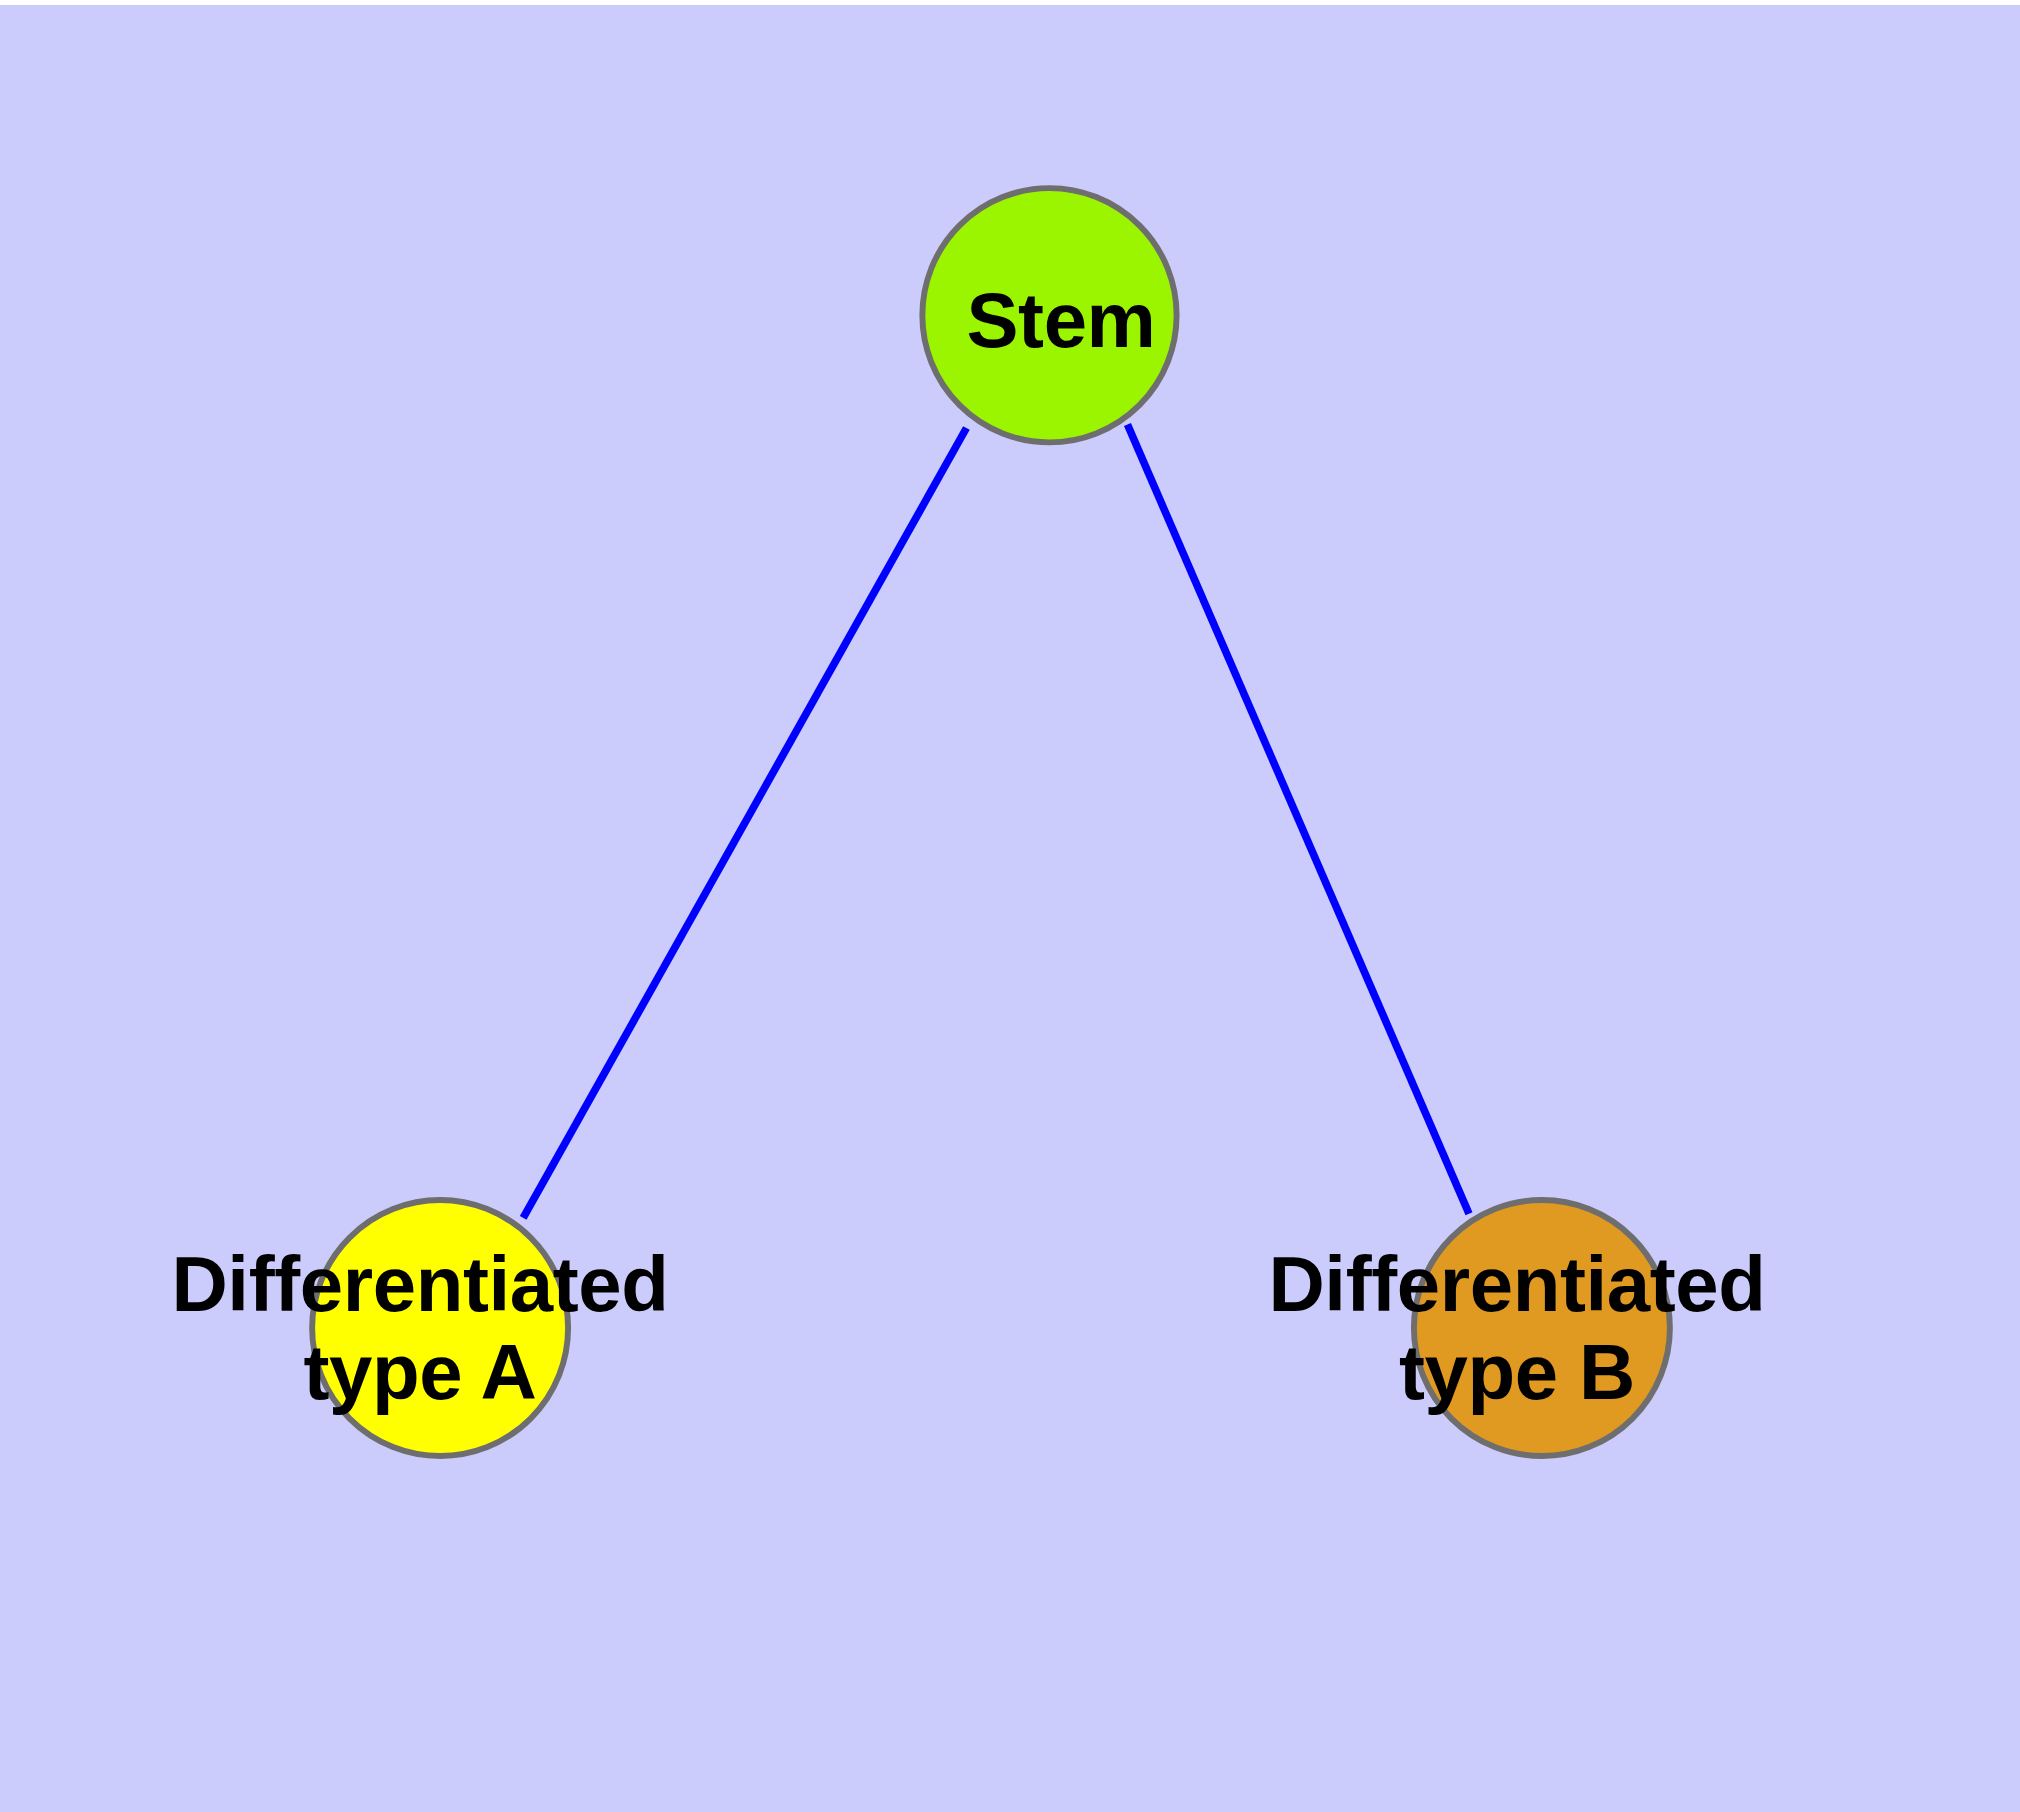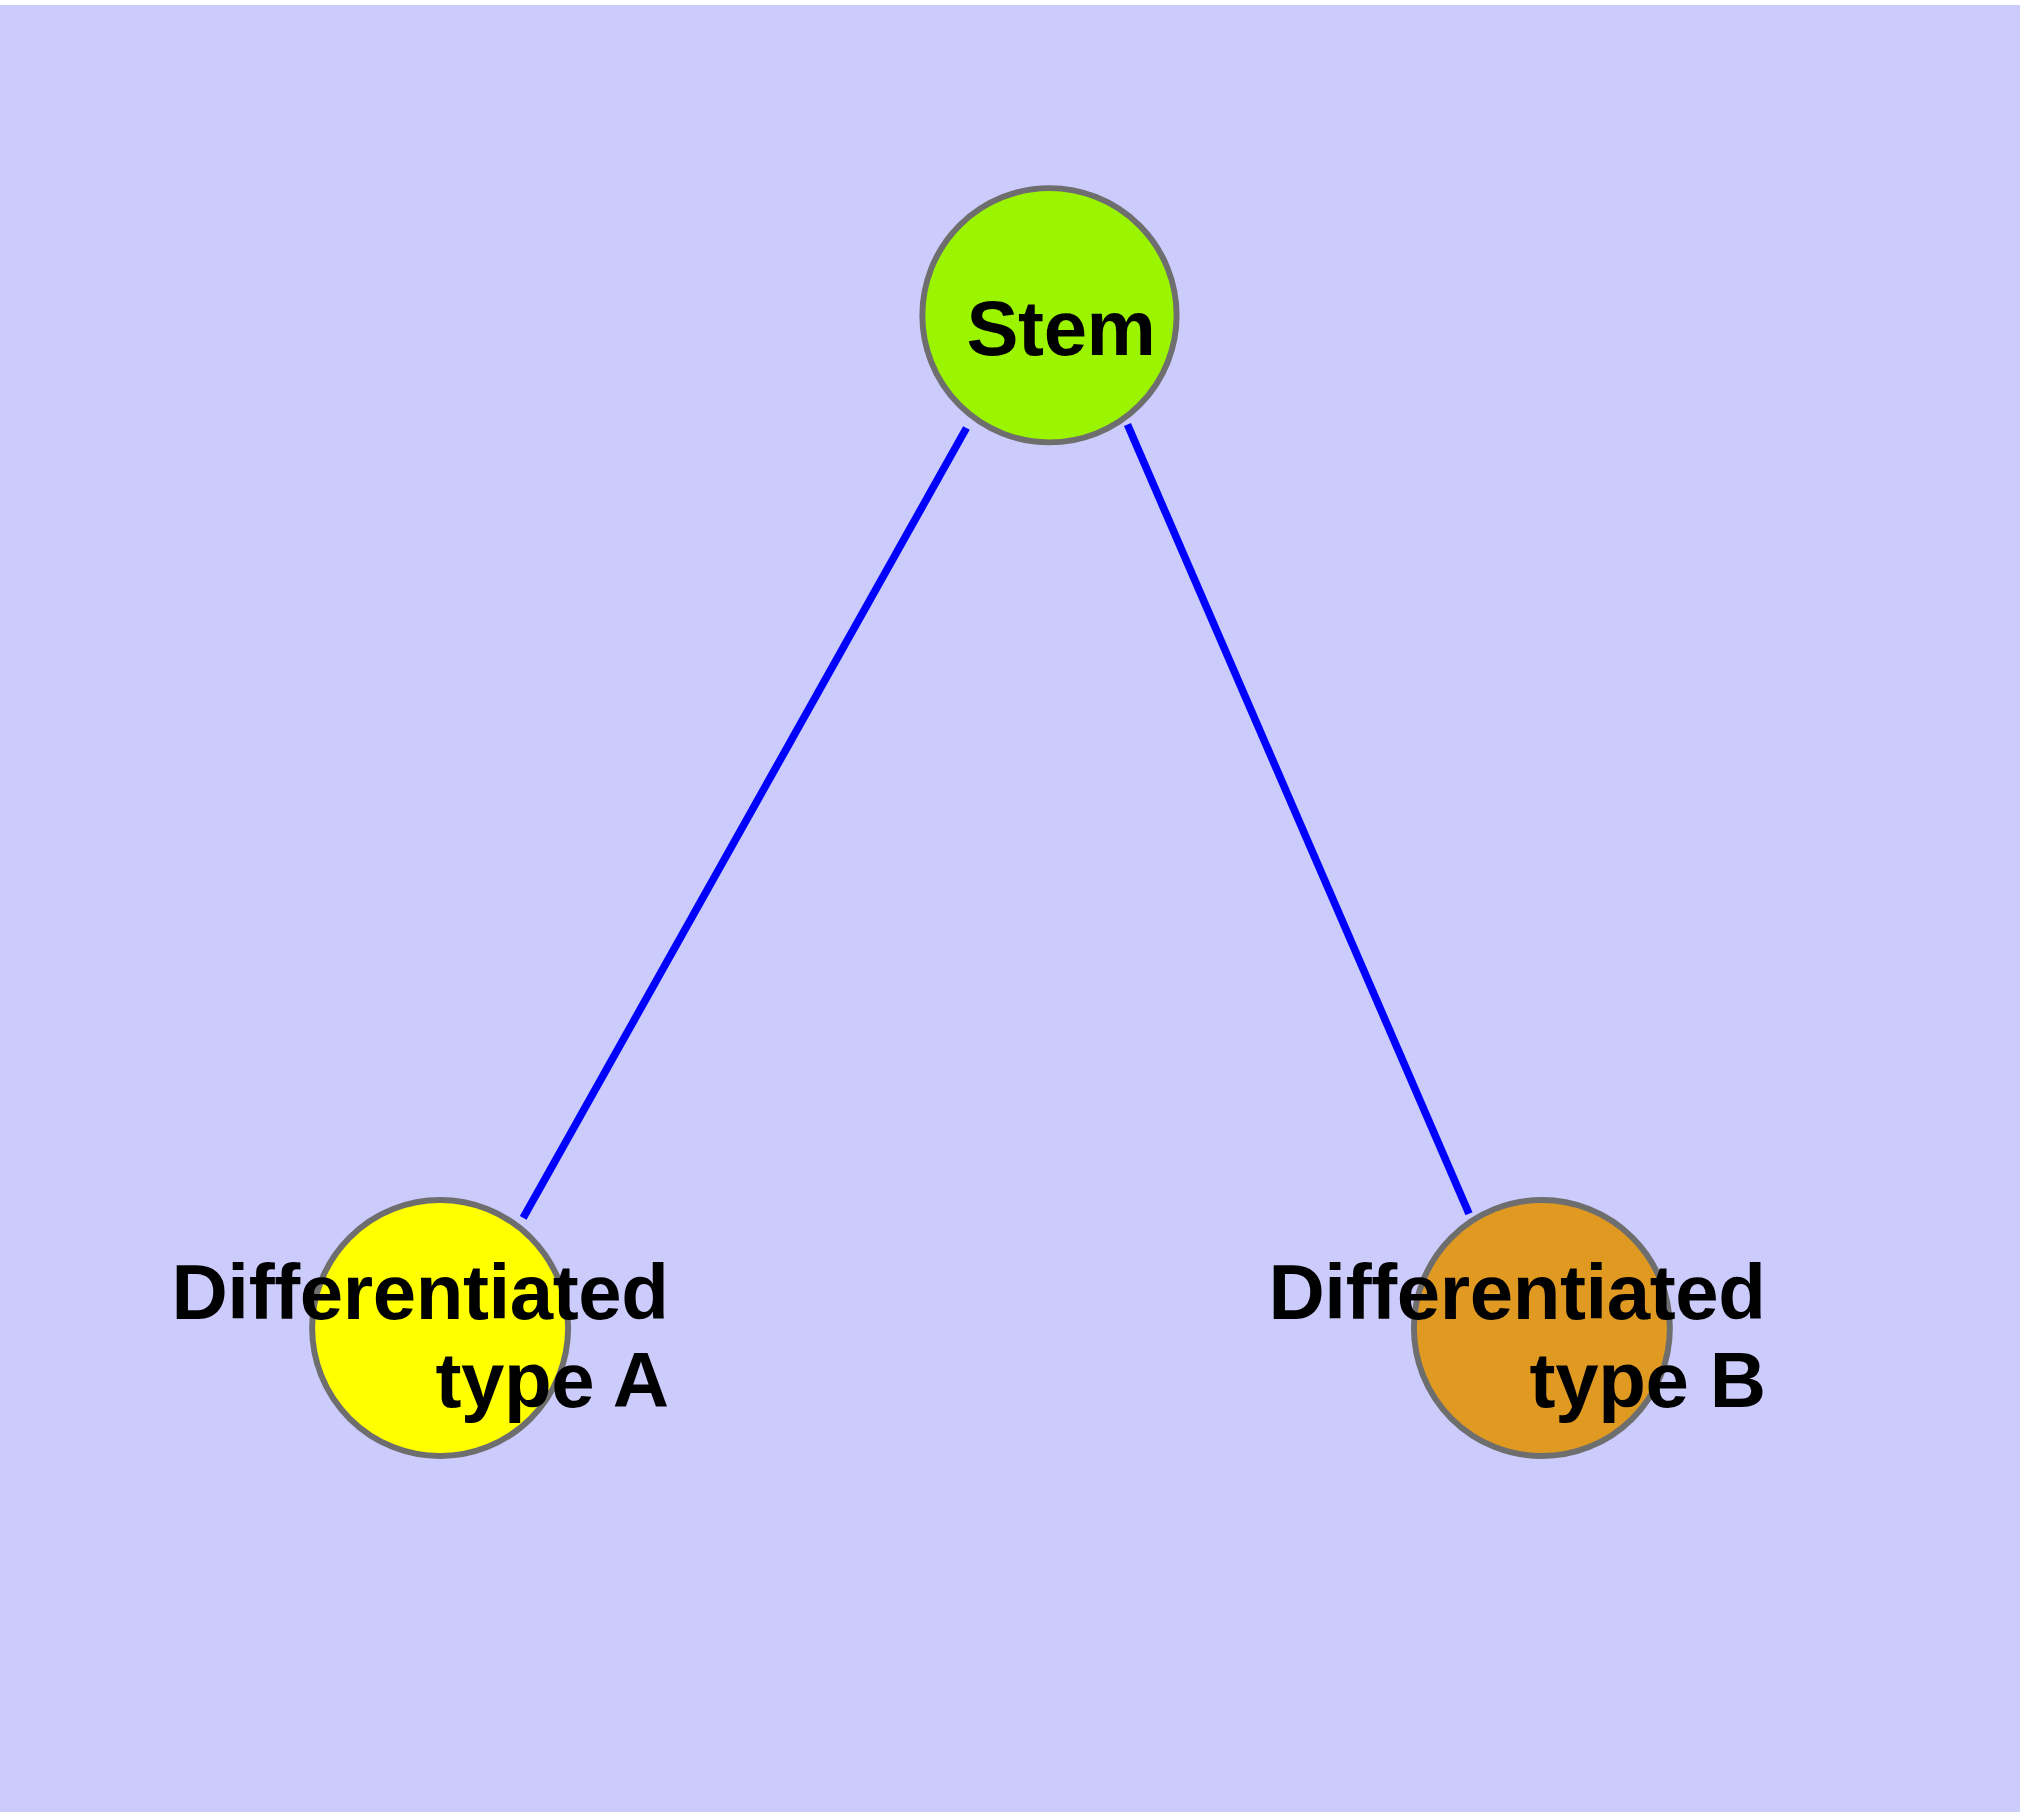--- a/index.html
+++ b/index.html
@@ -26,30 +26,29 @@
   }
   #graph-svg {
     position: absolute;
     left: 0;
     top: 0;
     width: 2021px;
     height: 1812px;
   }
   .node-label {
     position: absolute;
-    text-align: right;
+    text-align: center;
     color: #000000;
     font-weight: bold;
     font-size: 78px;
     line-height: 88px;
     white-space: pre;
     letter-spacing: -0.4px;
     transform: translate(-50%, -50%);
     pointer-events: none;
-    margin-top: 8px;
   }
 </style>
 </head>
 <body>
 
 <div id="canvas" style="width: 2021px; height: 1812px; background: rgb(204, 204, 252);">
 
   <div id="top-strip" style="width: 2021px;"></div>
 
   <svg id="graph-svg" viewBox="0 0 2384 2138">

